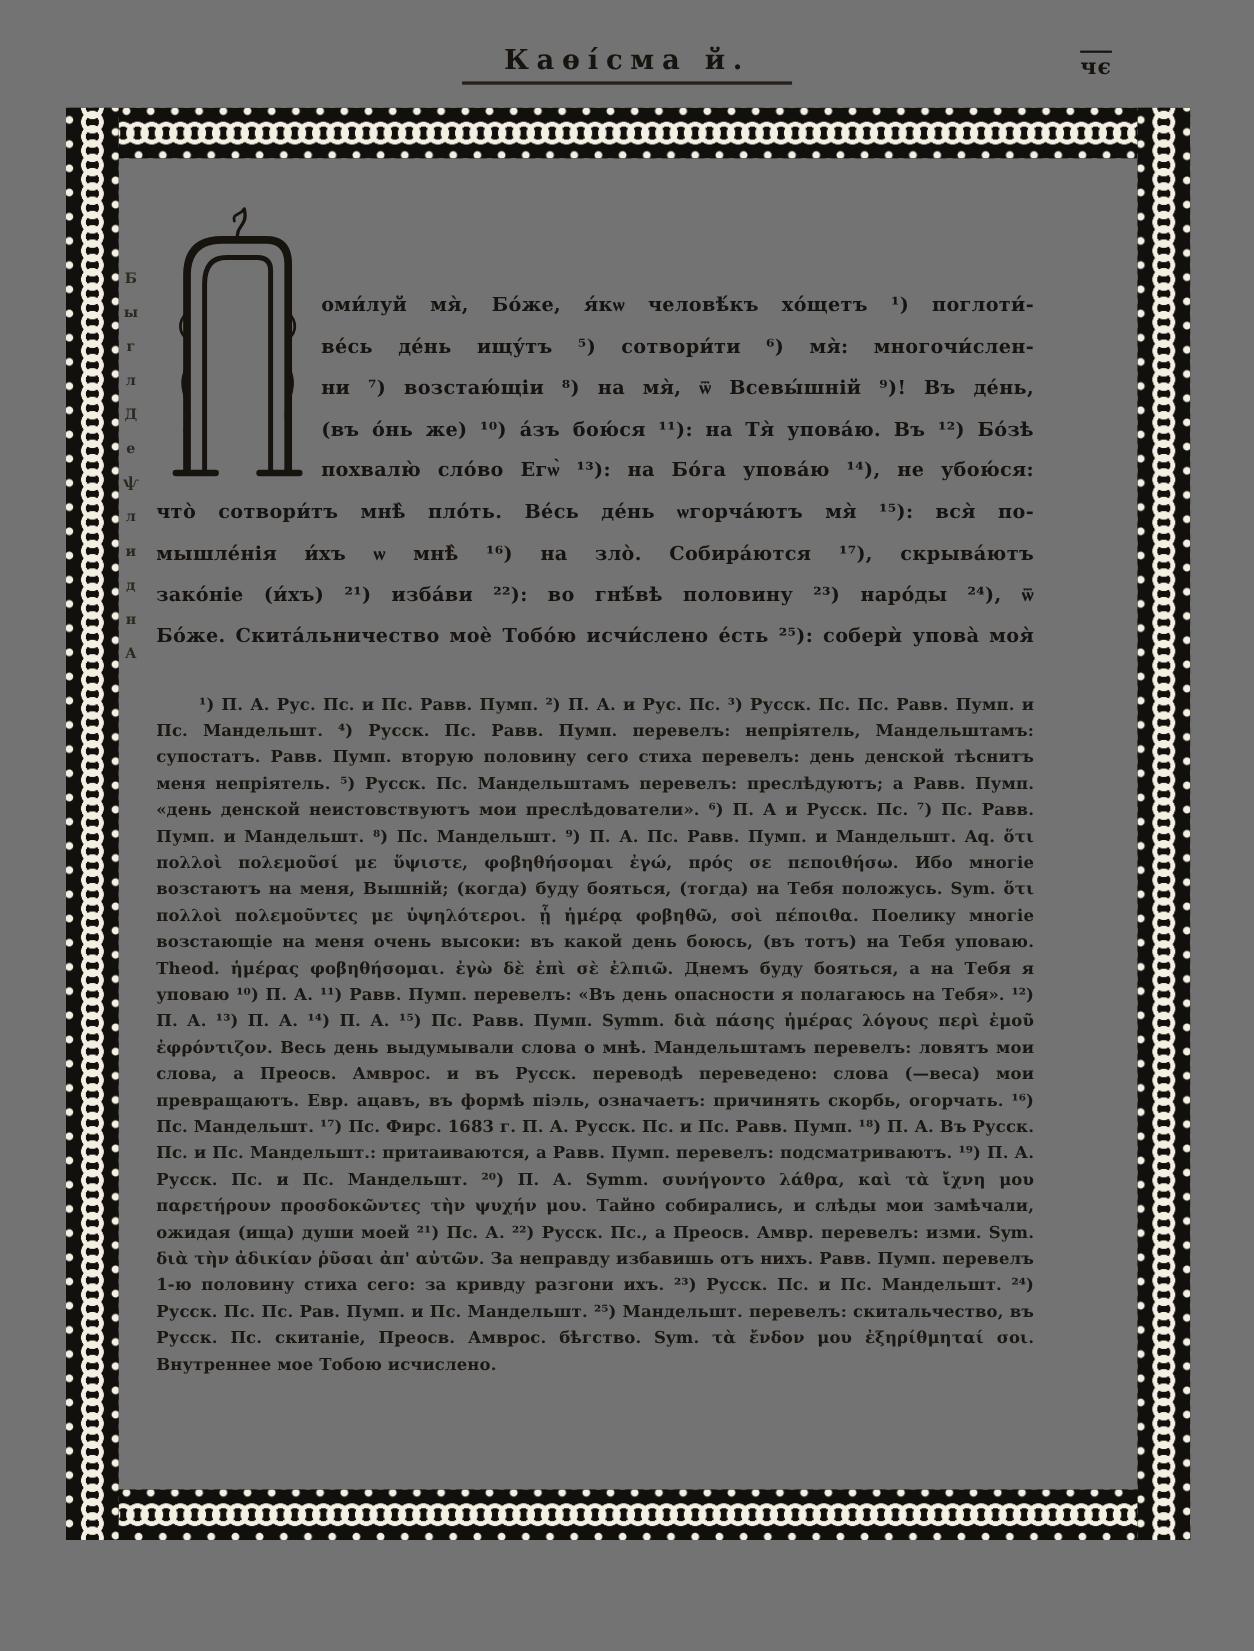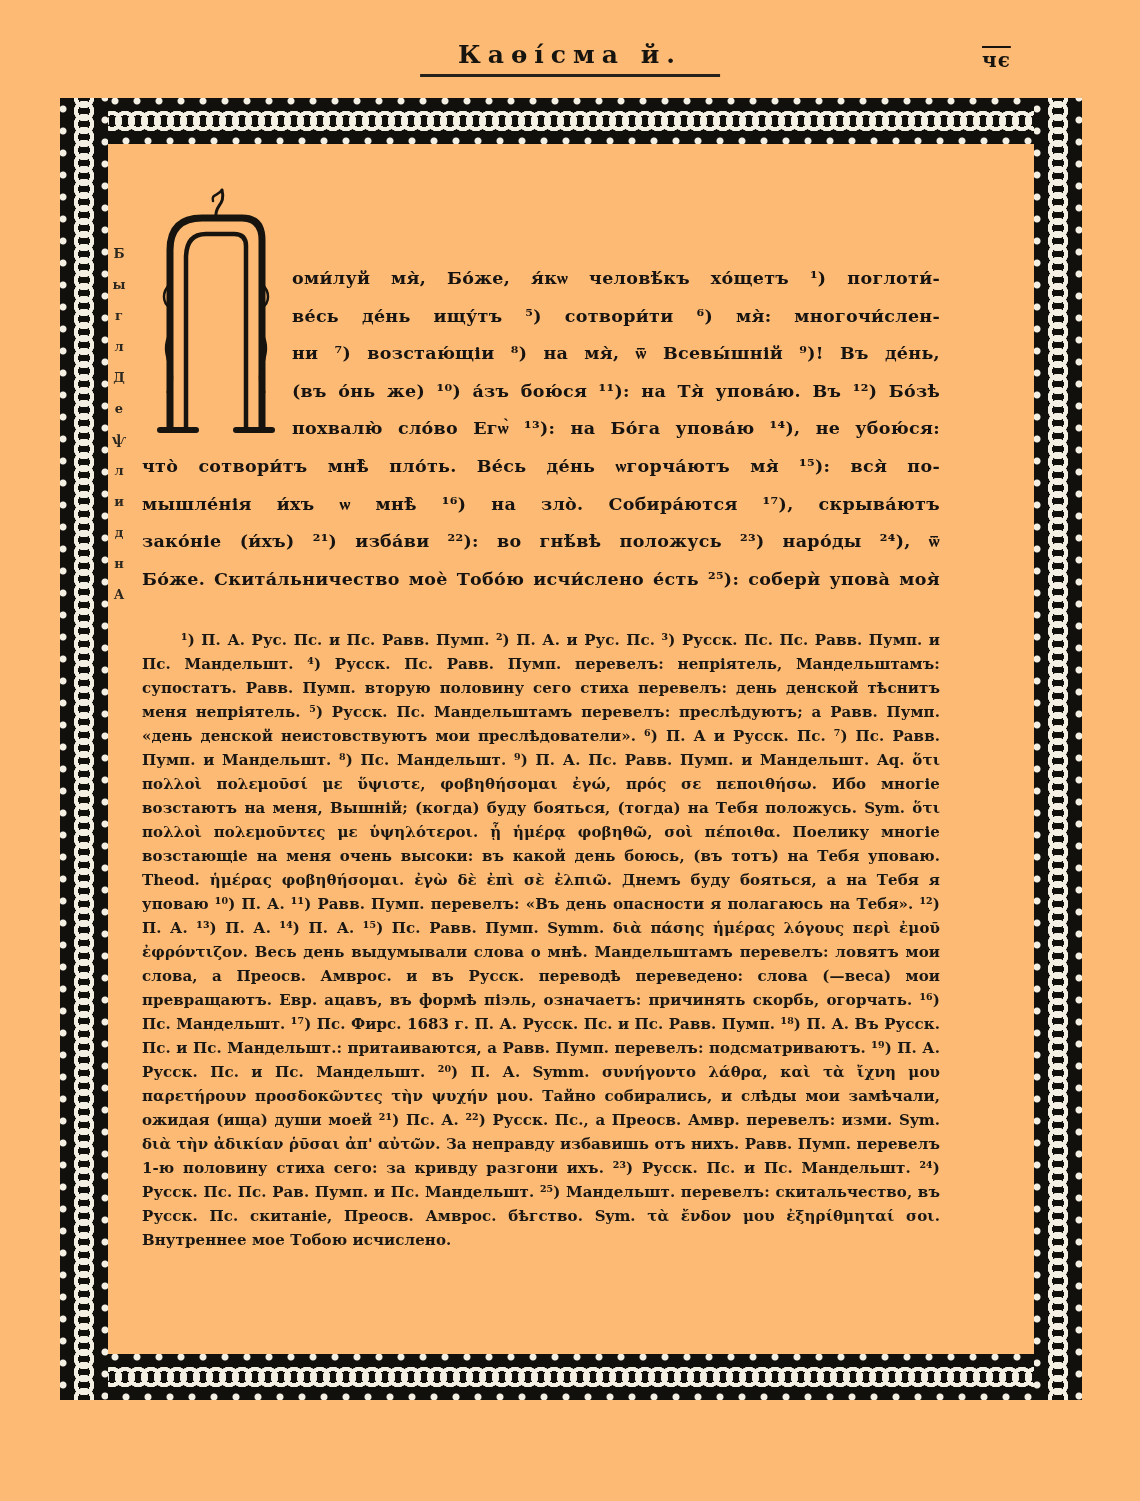--- a/index.html
+++ b/index.html
@@ -1,18 +1,18 @@
 <!DOCTYPE html>
 <html><head>
 <meta charset="utf-8">
 <style>
   html,body{margin:0;padding:0;background:#e9e7e1;}
   .page{
     position:relative;width:1140px;height:1501px;margin:0 auto;
-    background:#fdba74;color:#17140f;overflow:hidden;
+    background:#737373;color:#17140f;overflow:hidden;
     font-family:"DejaVu Serif",serif;
   }
   
   .head-title{
     position:absolute;top:40px;left:50%;transform:translateX(-50%);
     font-size:25px;font-weight:bold;letter-spacing:7px;
     padding:0 38px 5px 38px;border-bottom:3px solid #26221b;
     white-space:nowrap;
   }
   .folio{
@@ -113,19 +113,19 @@
   <span class="visually-hidden">П</span>
 
   <div class="main-text">
       <div class="ms-line indent">оми́луй мя̀, Бо́же, я́кѡ человѣ́къ хо́щетъ ¹) поглоти́-</div>
       <div class="ms-line indent">ве́сь де́нь ищу́тъ ⁵) сотвори́ти ⁶) мя̀: многочи́слен-</div>
       <div class="ms-line indent">ни ⁷) возстаю́щіи ⁸) на мя̀, ѿ Всевы́шній ⁹)! Въ де́нь,</div>
       <div class="ms-line indent">(въ о́нь же) ¹⁰) а́зъ бою́ся ¹¹): на Тя̀ упова́ю. Въ ¹²) Бо́зѣ</div>
       <div class="ms-line indent">похвалю̀ сло́во Егѡ̀ ¹³): на Бо́га упова́ю ¹⁴), не убою́ся:</div>
       <div class="ms-line">что̀ сотвори́тъ мнѣ̀ пло́ть. Ве́сь де́нь ѡгорча́ютъ мя̀ ¹⁵): вся̀ по-</div>
       <div class="ms-line">мышле́нія и́хъ ѡ мнѣ̀ ¹⁶) на зло̀. Собира́ются ¹⁷), скрыва́ютъ</div>
-      <div class="ms-line">зако́ніе (и́хъ) ²¹) изба́ви ²²): во гнѣ́вѣ положусь ²³) наро́ды ²⁴), ѿ</div>
+      <div class="ms-line">зако́ніе (и́хъ) ²¹) изба́ви ²²): во гнѣ́вѣ половину ²³) наро́ды ²⁴), ѿ</div>
       <div class="ms-line">Бо́же. Скита́льничество моѐ Тобо́ю исчи́слено е́сть ²⁵): соберѝ упова̀ моя̀</div>
     </div>
 
   <div class="footnotes">¹) П. А. Рус. Пс. и Пс. Равв. Пумп. ²) П. А. и Рус. Пс. ³) Русск. Пс. Пс. Равв. Пумп. и Пс. Мандельшт. ⁴) Русск. Пс. Равв. Пумп. перевелъ: непріятель, Мандельштамъ: супостатъ. Равв. Пумп. вторую половину сего стиха перевелъ: день денской тѣснитъ меня непріятель. ⁵) Русск. Пс. Мандельштамъ перевелъ: преслѣдуютъ; а Равв. Пумп. «день денской неистовствуютъ мои преслѣдователи». ⁶) П. А и Русск. Пс. ⁷) Пс. Равв. Пумп. и Мандельшт. ⁸) Пс. Мандельшт. ⁹) П. А. Пс. Равв. Пумп. и Мандельшт. Aq. ὅτι πολλοὶ πολεμοῦσί με ὕψιστε, φοβηθήσομαι ἐγώ, πρός σε πεποιθήσω. Ибо многіе возстаютъ на меня, Вышній; (когда) буду бояться, (тогда) на Тебя положусь. Sym. ὅτι πολλοὶ πολεμοῦντες με ὑψηλότεροι. ᾗ ἡμέρᾳ φοβηθῶ, σοὶ πέποιθα. Поелику многіе возстающіе на меня очень высоки: въ какой день боюсь, (въ тотъ) на Тебя уповаю. Theod. ἡμέρας φοβηθήσομαι. ἐγὼ δὲ ἐπὶ σὲ ἐλπιῶ. Днемъ буду бояться, а на Тебя я уповаю ¹⁰) П. А. ¹¹) Равв. Пумп. перевелъ: «Въ день опасности я полагаюсь на Тебя». ¹²) П. А. ¹³) П. А. ¹⁴) П. А. ¹⁵) Пс. Равв. Пумп. Symm. διὰ πάσης ἡμέρας λόγους περὶ ἐμοῦ ἐφρόντιζον. Весь день выдумывали слова о мнѣ. Мандельштамъ перевелъ: ловятъ мои слова, а Преосв. Амврос. и въ Русск. переводѣ переведено: слова (—веса) мои превращаютъ. Евр. ацавъ, въ формѣ піэль, означаетъ: причинять скорбь, огорчать. ¹⁶) Пс. Мандельшт. ¹⁷) Пс. Фирс. 1683 г. П. А. Русск. Пс. и Пс. Равв. Пумп. ¹⁸) П. А. Въ Русск. Пс. и Пс. Мандельшт.: притаиваются, а Равв. Пумп. перевелъ: подсматриваютъ. ¹⁹) П. А. Русск. Пс. и Пс. Мандельшт. ²⁰) П. А. Symm. συνήγοντο λάθρα, καὶ τὰ ἴχνη μου παρετήρουν προσδοκῶντες τὴν ψυχήν μου. Тайно собирались, и слѣды мои замѣчали, ожидая (ища) души моей ²¹) Пс. А. ²²) Русск. Пс., а Преосв. Амвр. перевелъ: изми. Sym. διὰ τὴν ἀδικίαν ῥῦσαι ἀπ' αὐτῶν. За неправду избавишь отъ нихъ. Равв. Пумп. перевелъ 1-ю половину стиха сего: за кривду разгони ихъ. ²³) Русск. Пс. и Пс. Мандельшт. ²⁴) Русск. Пс. Пс. Рав. Пумп. и Пс. Мандельшт. ²⁵) Мандельшт. перевелъ: скитальчество, въ Русск. Пс. скитаніе, Преосв. Амврос. бѣгство. Sym. τὰ ἔνδον μου ἐξηρίθμηταί σοι. Внутреннее мое Тобою исчислено.</div>
 
 </div>
 
 </body></html>

